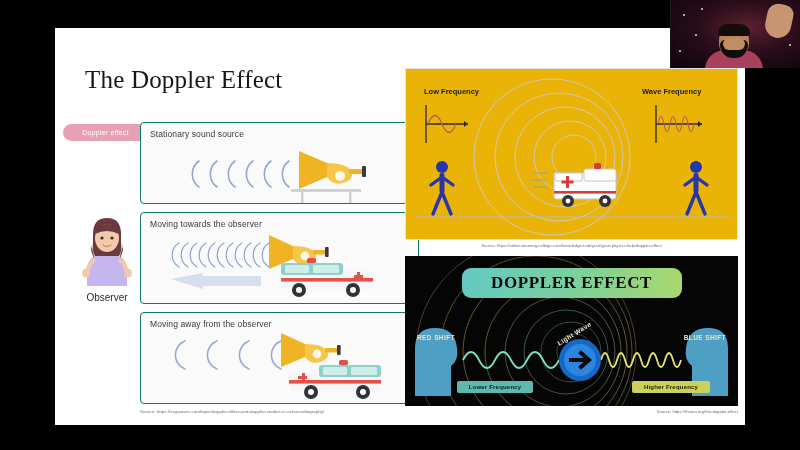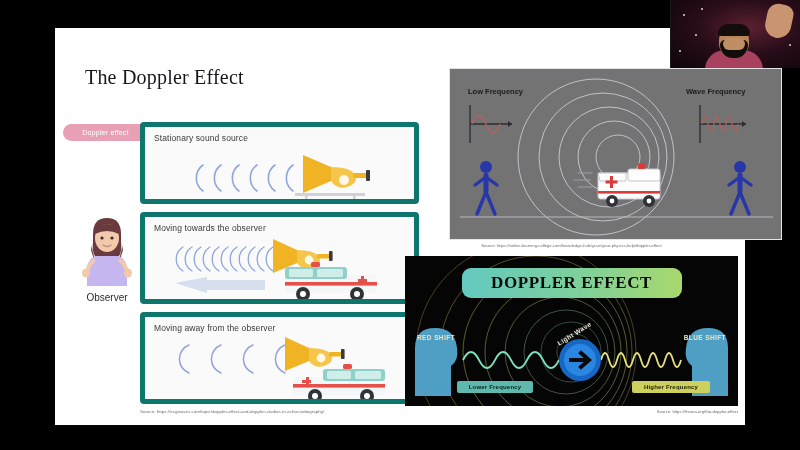--- a/index.html
+++ b/index.html
@@ -10,59 +10,59 @@
 
   
   #slide {
     position:absolute; left:55px; top:28px; width:690px; height:397px;
     background:#ffffff;
   }
 
   #slide-title {
     position:absolute; left:30px; top:38px;
     font-family:"Liberation Serif", serif;
-    font-size:20px; color:#17161a; letter-spacing:.2px;
+    font-size:25px; color:#17161a; letter-spacing:.2px;
   }
 
   
   .badge-doppler {
     position:absolute; left:8px; top:96px; width:85px; height:17px;
     background:#e8a0b4; border-radius:9px;
     display:flex; align-items:center; justify-content:center;
     color:#fff; font-size:7px; letter-spacing:.2px;
   }
 
   .observer-wrap {
     position:absolute; left:12px; top:188px; width:80px;
     display:flex; flex-direction:column; align-items:center;
   }
   .observer-label { margin-top:4px; font-size:10px; color:#2b2b2b; }
 
   
   .lpanel {
     position:absolute; left:85px; width:279px;
-    background:#fafafb; border:5px solid #0f766e; border-radius:4px;
+    background:#fafafb; border:1px solid #0f766e; border-radius:4px;
     overflow:hidden;
   }
   .lp1 { top:94px;  height:82px; }
   .lp2 { top:184px; height:92px; }
   .lp3 { top:284px; height:92px; }
   .lp-label {
     position:absolute; left:9px; top:6px;
     font-size:8.5px; color:#3a3a3a; letter-spacing:.1px;
   }
   .src-left {
     position:absolute; left:85px; top:381px; width:270px;
     font-size:4.4px; color:#6d6d72; letter-spacing:.05px; white-space:nowrap;
   }
 
   
   #rtop {
     position:absolute; left:350px; top:40px; width:333px; height:172px;
-    background:#737373; border:1px solid #e4e4e8;margin-left:44px;
+    background:#eab308; border:1px solid #e4e4e8;
   }
   .freq-label {
     position:absolute; font-size:7.5px; font-weight:bold; color:#1c1c20;
   }
   .lf-label { left:18px; top:18px; }
   .hf-label { left:236px; top:18px; }
   .src-rtop {
     position:absolute; left:350px; top:215px; width:333px;
     font-size:4.2px; color:#6d6d72; text-align:center; white-space:nowrap;
   }

